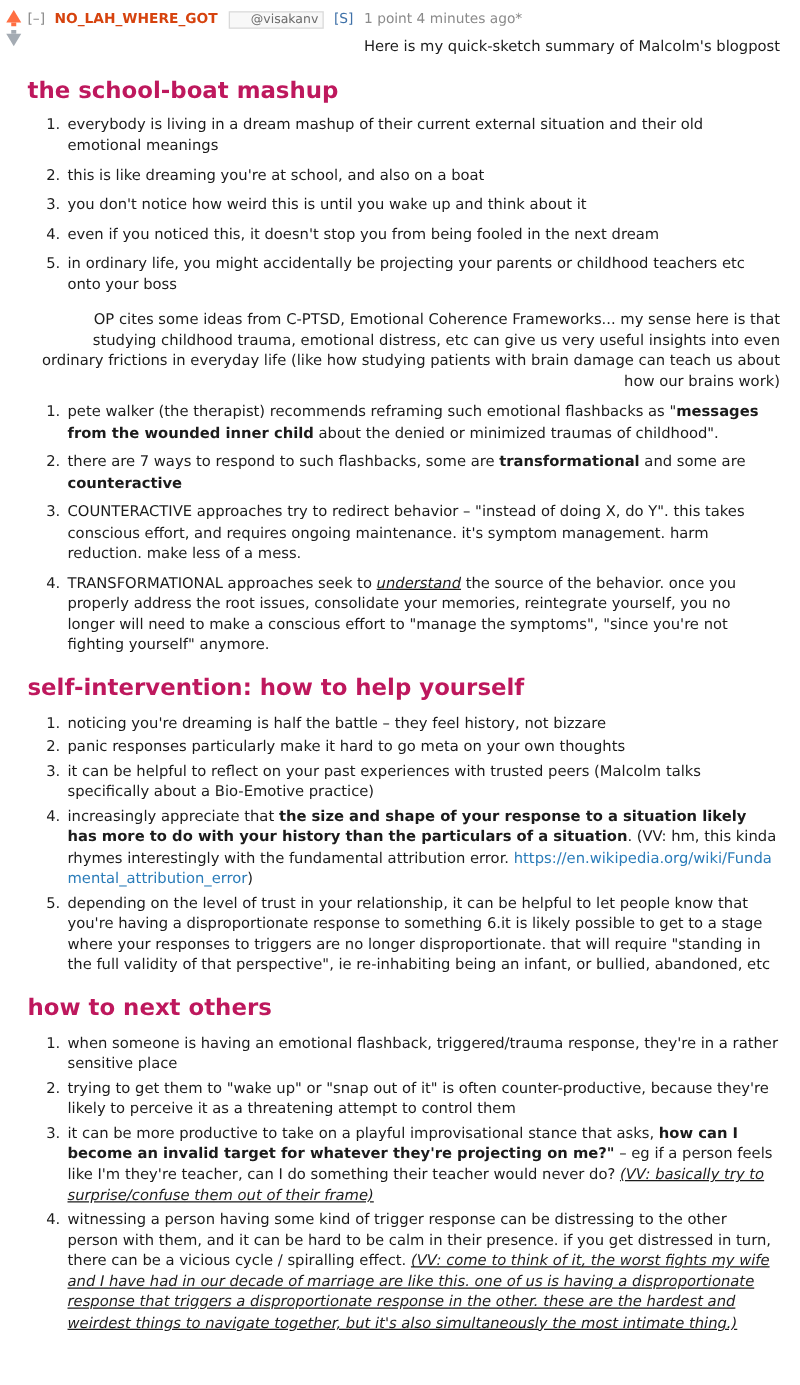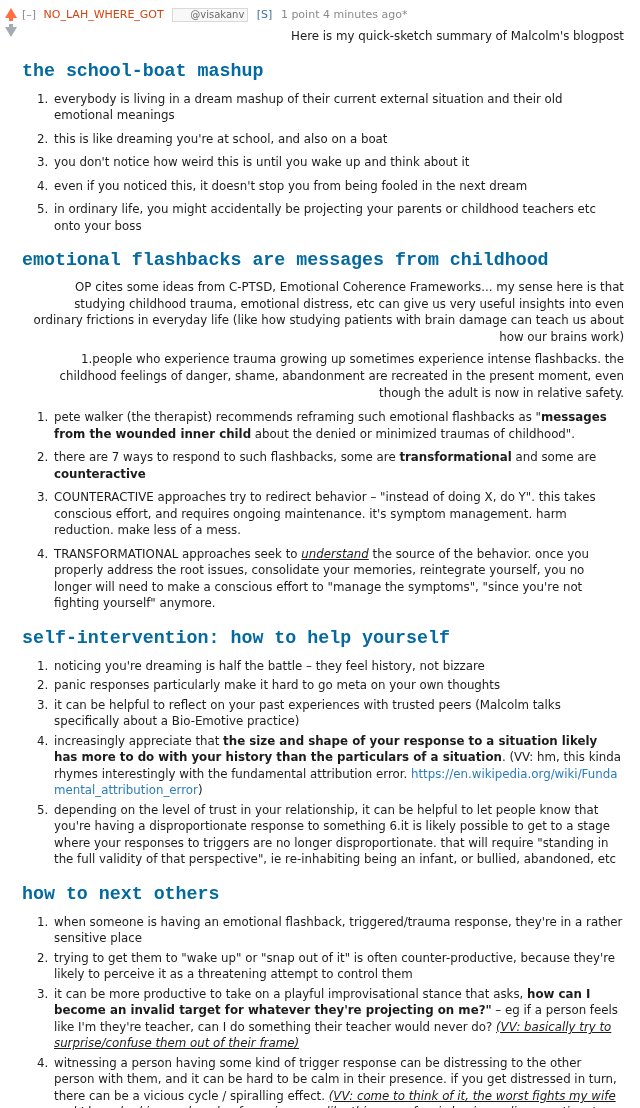--- a/index.html
+++ b/index.html
@@ -16,27 +16,27 @@
   .votes{position:absolute;left:3px;top:8px;width:15px;display:flex;flex-direction:column;align-items:center;gap:6px;}
   .arrow{width:0;height:0;position:relative;cursor:pointer;}
   .arrow-up{border-left:6px solid transparent;border-right:6px solid transparent;border-bottom:10px solid #ff6f42;}
   .arrow-up::after{content:"";position:absolute;left:-2px;top:10px;width:4px;height:3px;background:#ff6f42;}
   .arrow-down{border-left:6px solid transparent;border-right:6px solid transparent;border-top:10px solid #a4abb3;margin-top:3px;}
   .arrow-down::before{content:"";position:absolute;left:-2px;top:-13px;width:4px;height:3px;background:#a4abb3;}
   
   .c-header{font-size:11px;color:#8a8a8a;margin:0 0 5px 0;white-space:nowrap;}
   .c-header > *{vertical-align:baseline;}
   .collapse{color:#8a8a8a;cursor:pointer;margin-right:4px;}
-  .author{color:#d6430e;font-weight:normal;margin-right:5px;cursor:pointer;}
+  .author{color:#d6430e;font-weight:bold;margin-right:5px;cursor:pointer;}
   .flair{border:1px solid #d9d9d9;background:#f8f8f8;color:#6b6b6b;font-size:10px;padding:0 3px 1px 17px;margin-right:5px;}
   .s-tag{color:#3f71a8;margin-right:5px;cursor:pointer;}
   .meta{color:#8a8a8a;}
   
   .c-body p{margin:6px 0;text-align:right;}
-  .c-body h2{font-size:18.3px;font-weight:bold;color:#0369a1;margin:16px 0 7px 0;line-height:1.2;font-family:Liberation Mono, monospace;}
+  .c-body h2{font-size:18.3px;font-weight:bold;color:#be185d;margin:16px 0 7px 0;line-height:1.2;}
   .c-body ol{margin:8px 0 12px 0;padding-left:30px;}
   .c-body li{margin:0 0 3px 0;padding-left:2px;}
   .c-body ol.spaced li{margin-bottom:7px;}
   .b{font-weight:bold;}
   .i{font-style:italic;text-decoration:underline;}
   a.inline-link{color:#2a7cb9;text-decoration:none;cursor:pointer;word-break:break-all;}
 </style>
 </head>
 <body>
 
@@ -59,23 +59,21 @@
     <p>Here is my quick-sketch summary of Malcolm's blogpost</p>
 
   <h2>the school-boat mashup</h2>
       <ol class="spaced">
         <li><span>everybody is living in a dream mashup of their current external situation and their old emotional meanings</span></li>
         <li><span>this is like dreaming you're at school, and also on a boat</span></li>
         <li><span>you don't notice how weird this is until you wake up and think about it</span></li>
         <li><span>even if you noticed this, it doesn't stop you from being fooled in the next dream</span></li>
         <li><span>in ordinary life, you might accidentally be projecting your parents or childhood teachers etc onto your boss</span></li>
       </ol>
-      <h2>emotional flashbacks are messages from childhood</h2>
       <p><span>OP cites some ideas from C-PTSD, Emotional Coherence Frameworks... my sense here is that studying childhood trauma, emotional distress, etc can give us very useful insights into even ordinary frictions in everyday life (like how studying patients with brain damage can teach us about how our brains work)</span></p>
-      <p><span>1.people who experience trauma growing up sometimes experience intense flashbacks. the childhood feelings of danger, shame, abandonment are recreated in the present moment, even though the adult is now in relative safety.</span></p>
       <ol class="spaced">
         <li><span>pete walker (the therapist) recommends reframing such emotional flashbacks as "</span><span class="b">messages from the wounded inner child</span><span> about the denied or minimized traumas of childhood".</span></li>
         <li><span>there are 7 ways to respond to such flashbacks, some are </span><span class="b">transformational</span><span> and some are </span><span class="b">counteractive</span></li>
         <li><span>COUNTERACTIVE approaches try to redirect behavior – "instead of doing X, do Y". this takes conscious effort, and requires ongoing maintenance. it's symptom management. harm reduction. make less of a mess.</span></li>
         <li><span>TRANSFORMATIONAL approaches seek to </span><span class="i">understand</span><span> the source of the behavior. once you properly address the root issues, consolidate your memories, reintegrate yourself, you no longer will need to make a conscious effort to "manage the symptoms", "since you're not fighting yourself" anymore.</span></li>
       </ol>
       <h2>self-intervention: how to help yourself</h2>
       <ol>
         <li><span>noticing you're dreaming is half the battle – they feel history, not bizzare</span></li>
         <li><span>panic responses particularly make it hard to go meta on your own thoughts</span></li>

